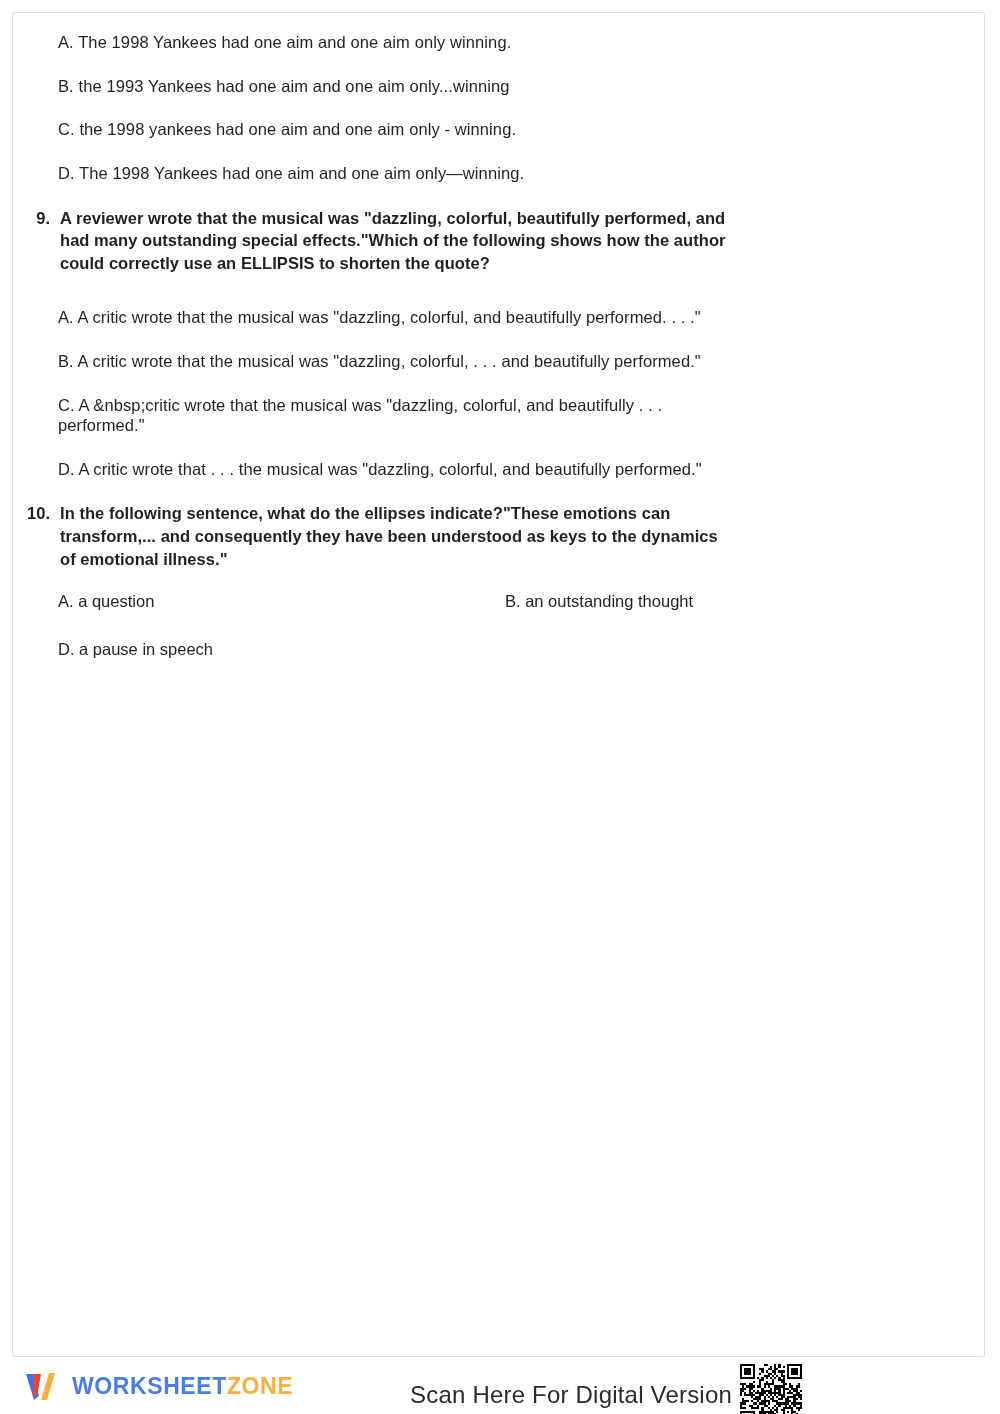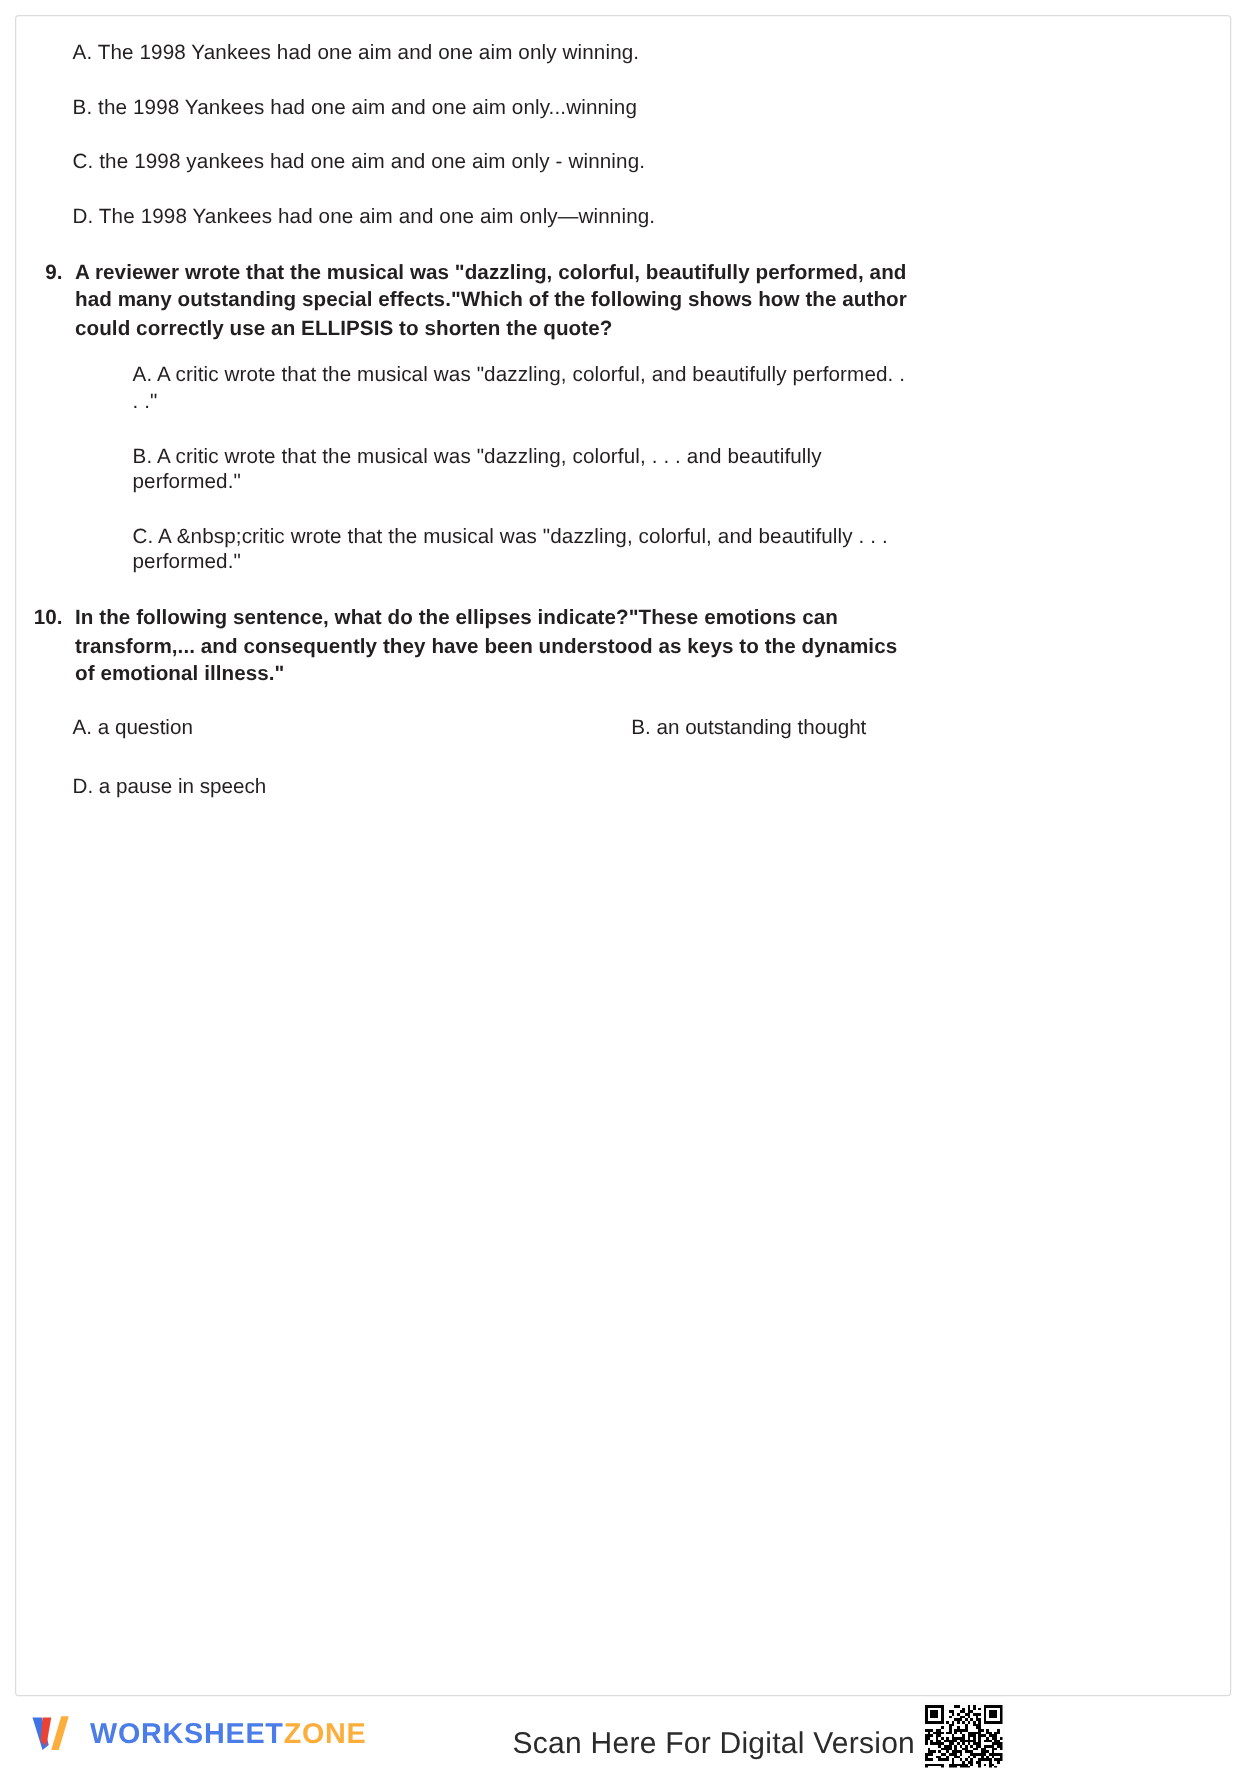--- a/index.html
+++ b/index.html
@@ -72,22 +72,21 @@
   }
   .q-text {
     font-size: 16.5px;
     line-height: 1.37;
     color: #231f20;
     letter-spacing: 0.05px;
     font-weight: bold;
   }
 
   .q-options {
-    margin-top: 16px;
-    padding-left: 48px;
+    margin-top: 33px;
   }
 
   
   .opt-grid {
     display: grid;
     grid-template-columns: 447px 1fr;
     row-gap: 27px;
     padding-left: 58px;
     padding-right: 60px;
     margin-top: 21px;
@@ -155,33 +154,34 @@
 </style>
 </head>
 <body>
 
 <div id="page-frame"></div>
 
 <div id="content">
 
   <div class="opt-block" style="padding-top:32px;">
     <div class="option-line">A. The 1998 Yankees had one aim and one aim only winning.</div>
-    <div class="option-line">B. the 1998 Yankees had one aim and one aim only...winning</div>
+    <div class="option-line">B. the 1993 Yankees had one aim and one aim only...winning</div>
     <div class="option-line">C. the 1998 yankees had one aim and one aim only - winning.</div>
     <div class="option-line">D. The 1998 Yankees had one aim and one aim only—winning.</div>
   </div>
 
   <div class="question" style="margin-top:8px;">
     <span class="q-number">9.</span>
     <span class="q-text">A reviewer wrote that the musical was "dazzling, colorful, beautifully performed, and had many outstanding special effects."Which of the following shows how the author could correctly use an ELLIPSIS to shorten the quote?</span>
   </div>
   <div class="q-options">
     <div class="option-line">A. A critic wrote that the musical was "dazzling, colorful, and beautifully performed. . . ."</div>
     <div class="option-line">B. A critic wrote that the musical was "dazzling, colorful, . . . and beautifully performed."</div>
     <div class="option-line">C. A &amp;nbsp;critic wrote that the musical was "dazzling, colorful, and beautifully . . . performed."</div>
+    <div class="option-line">D. A critic wrote that . . . the musical was "dazzling, colorful, and beautifully performed."</div>
   </div>
 
   <div class="question" style="margin-top:8px;">
     <span class="q-number">10.</span>
     <span class="q-text">In the following sentence, what do the ellipses indicate?"These emotions can transform,... and consequently they have been understood as keys to the dynamics of emotional illness."</span>
   </div>
   <div class="opt-grid">
     <div class="cell">A. a question</div>
     <div class="cell">B. an outstanding thought</div>
     <div class="cell">D. a pause in speech</div>

